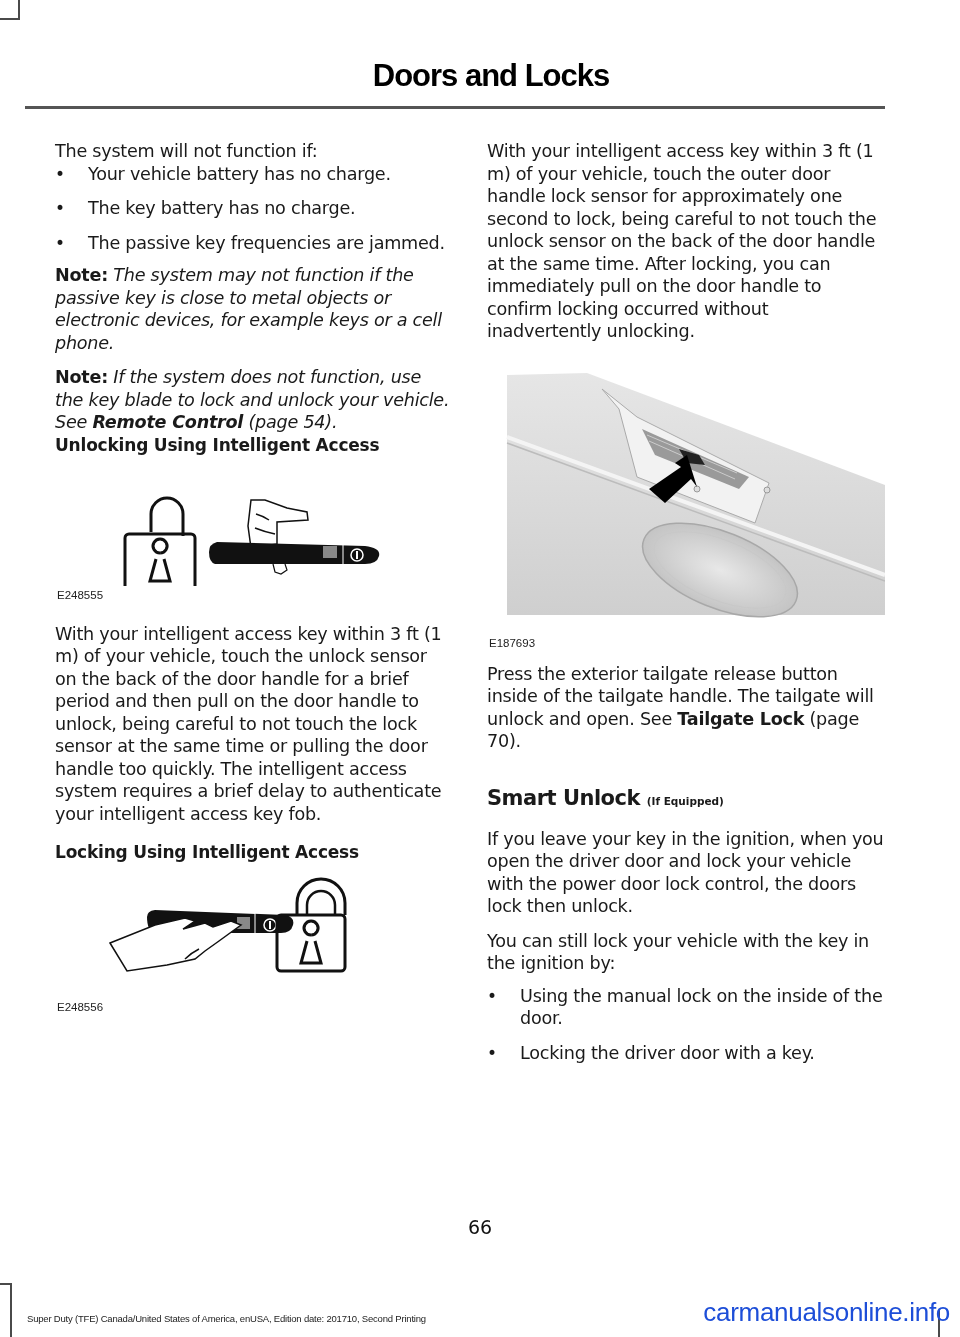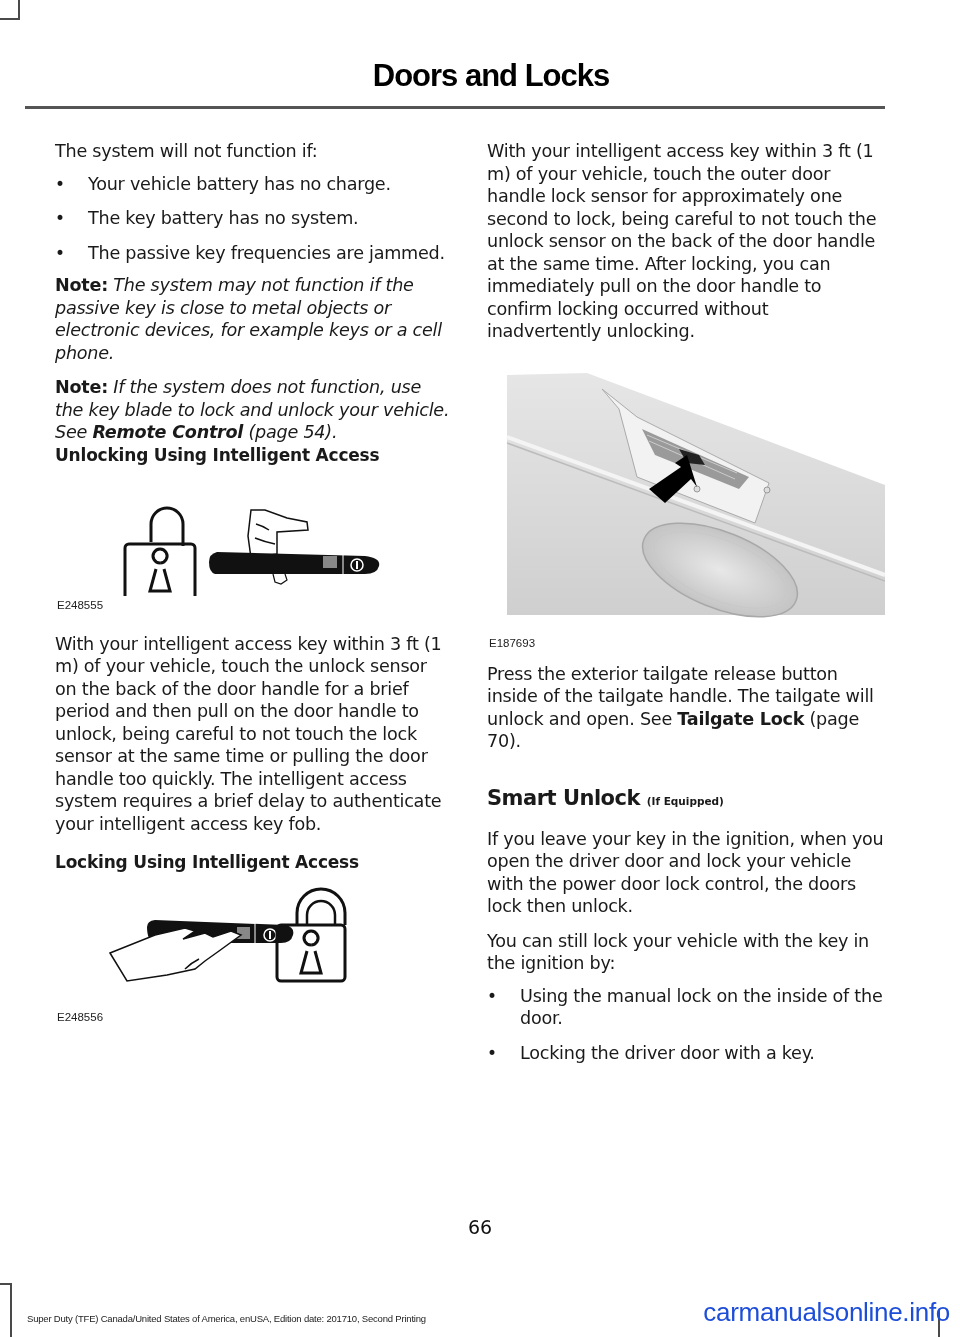--- a/index.html
+++ b/index.html
@@ -42,28 +42,28 @@
 <div class="crop" style="left:18px;top:0;width:2px;height:20px;"></div>
 <div class="crop" style="left:0;top:18px;width:20px;height:2px;"></div>
 <div class="crop" style="left:10px;top:1283px;width:2px;height:54px;"></div>
 <div class="crop" style="left:0;top:1283px;width:12px;height:2px;"></div>
 <div class="crop" style="left:938px;top:1310px;width:2px;height:27px;"></div>
 
 <div class="hdr-title">Doors and Locks</div>
 <div class="hdr-rule"></div>
 
 <div class="col left">
-  <p class="para" style="margin-bottom:10px;">The system will not function if:</p>
+  <p class="para" style="margin-bottom:0;">The system will not function if:</p>
   <div class="bul">
     <span class="dot">•</span>
     <span class="txt">Your vehicle battery has no charge.</span>
   </div>
   <div class="bul">
     <span class="dot">•</span>
-    <span class="txt">The key battery has no system.</span>
+    <span class="txt">The key battery has no charge.</span>
   </div>
   <div class="bul" style="margin-bottom:10px;">
     <span class="dot">•</span>
     <span class="txt">The passive key frequencies are jammed.</span>
   </div>
   <p class="para note">
     <b>Note:</b>
     <i>The system may not function if the passive key is close to metal objects or electronic devices, for example keys or a cell phone.</i>
   </p>
   <p class="para note" style="margin-bottom:0;">

